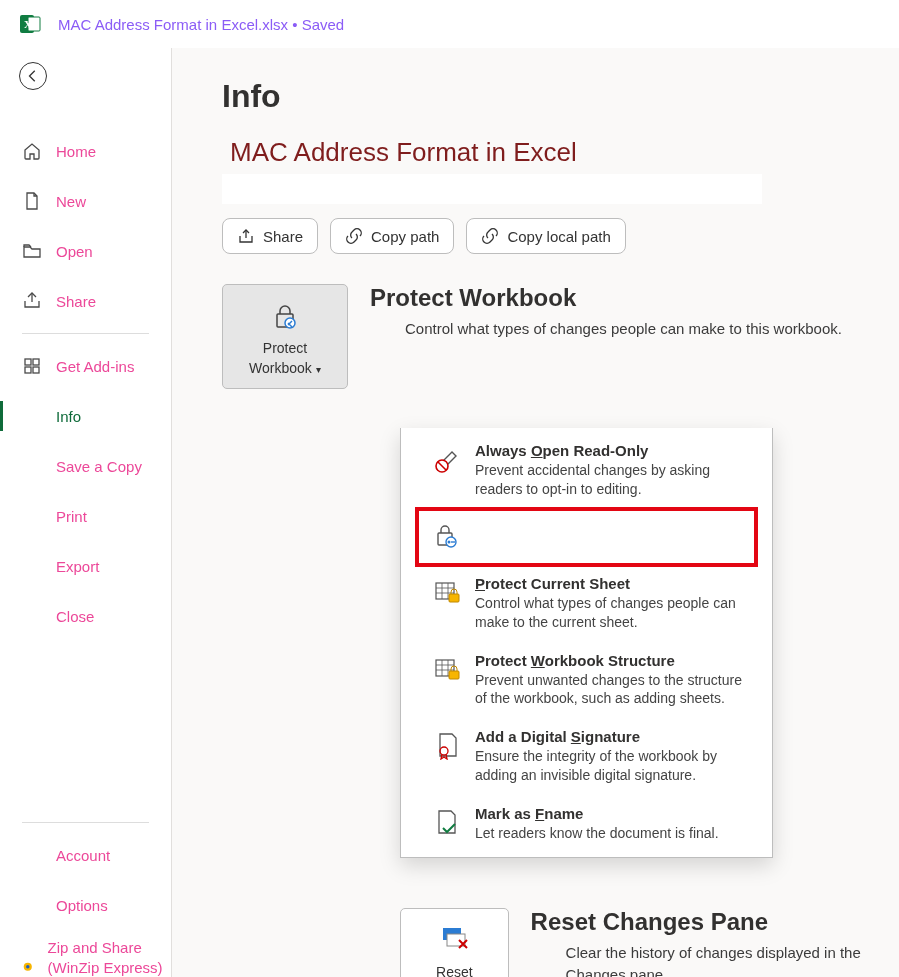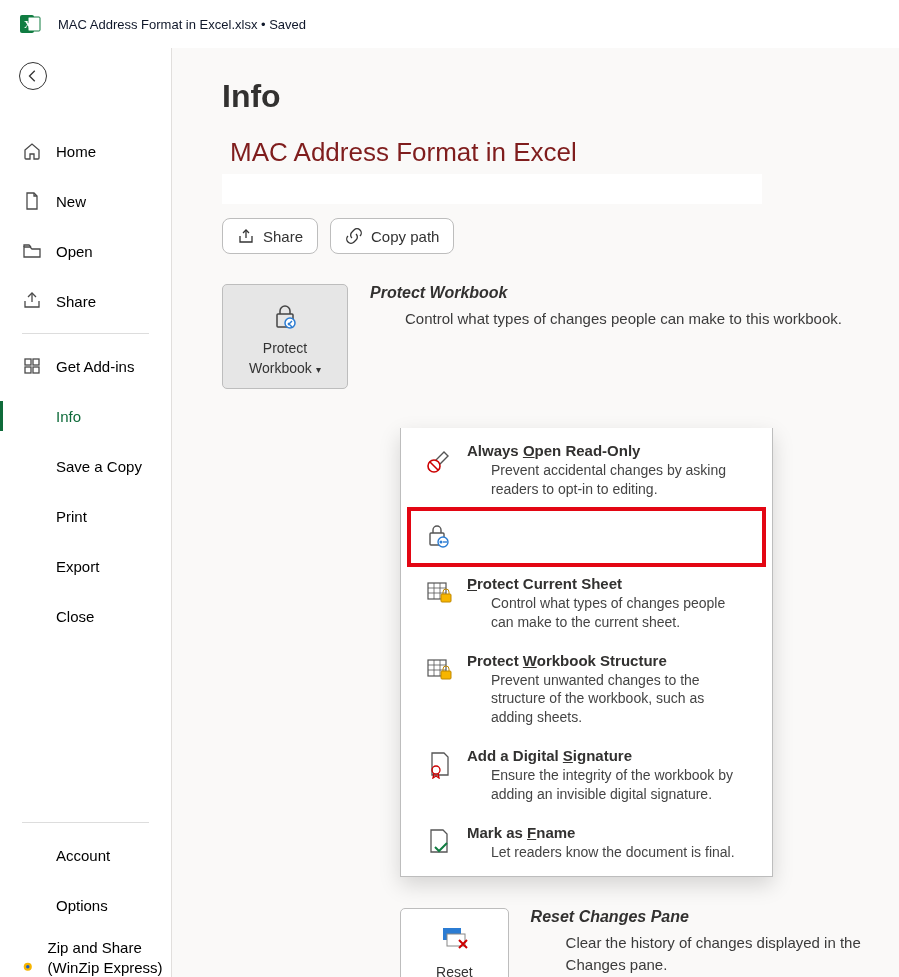--- a/index.html
+++ b/index.html
@@ -21,21 +21,21 @@
     align-items: center;
     padding-left: 18px;
     gap: 16px;
     background: #fff;
     z-index: 5;
   }
   .titlebar .app-icon {
     width: 24px; height: 24px;
     display: inline-flex; align-items:center; justify-content:center;
   }
-  .titlebar-text { color: #0f172a; font-size: 13px; text-align: right; }
+  .titlebar-text { color: #8b5cf6; font-size: 15px; text-align: right; }
   .sidebar {
     position: absolute;
     top: 48px; left: 0; bottom: 0;
     width: 172px;
     border-right: 1px solid #e1dfdd;
     background: #fff;
     padding-top: 14px;
     display: flex;
     flex-direction: column;
   }
@@ -49,21 +49,21 @@
     cursor: pointer;
   }
   .back-btn svg { width: 14px; height: 14px; }
   .nav-item {
     display: flex;
     align-items: center;
     gap: 14px;
     padding: 0 0 0 22px;
     height: 50px;
     cursor: pointer;
-    color: #000000;
+    color: #ec4899;
     font-size: 15px;
   }
   .nav-item .ico { width: 20px; height: 20px; display:inline-flex; align-items:center; justify-content:center; color:#4a4a4a;}
   .nav-item.selected {
     color: #0f6b3a;
     position: relative;
     font-weight: 400;
   }
   .nav-item.selected::before {
     content:"";
@@ -136,24 +136,23 @@
     text-align:center;
     cursor:pointer;
     font-size:14px;
     color:#333;
     line-height:1.4;
   }
   .big-btn.white { background:#fff; }
   .big-btn .big-ico { height:34px; display:flex; align-items:center; justify-content:center; margin-bottom:6px;}
   .big-btn .caret { display:inline-block; margin-left:4px; font-size:10px;}
   .section-text h3 {
-    font-size: 16px;
+    font-size: 24px;
     font-weight: 600;
     margin-bottom: 6px;
-    font-style: italic;
   }
   .section-text p {
     font-size: 15px;
     color: #3b3b3b;
     max-width: 480px;
     line-height:1.45;
     margin-left:35px;
   }
   .hidden-text {
     position:absolute;
@@ -166,31 +165,31 @@
   .dropdown {
     position: absolute;
     left: 228px;
     top: 380px;
     width: 373px;
     background: #fff;
     border: 1px solid #bdbdbd;
     border-top:none;
     box-shadow: 0 8px 20px rgba(0,0,0,0.15);
     z-index: 10;
-    padding: 4px 8px;
+    padding: 4px 16px;
   }
   .dd-item {
     display:flex;
     gap:12px;
     padding: 10px 14px 10px 14px;
     cursor:pointer;
   }
   .dd-ico { width:32px; height:36px; flex-shrink:0; display:flex; align-items:flex-start; justify-content:center; padding-top:2px;}
   .dd-txt h4 { font-size:15px; font-weight:700; margin-bottom:2px;}
-  .dd-txt p { font-size:14px; color:#444; line-height:1.35;margin-left:24px;}
+  .dd-txt p { font-size:14px; color:#444; line-height:1.35;}
   .ul { text-decoration: underline; }
   .dd-highlight {
     outline: 4px solid #e30613;
     outline-offset: -2px;
   }
   .reset-section {
     position: absolute;
     left: 228px;
     top: 860px;
     display:flex;
@@ -331,20 +330,29 @@
     </div>
     <div class="pill-btn">
       <span class="ico">
           <svg viewBox="0 0 18 18" fill="none" stroke="#333" stroke-width="1.3">
             <path d="M7 11a4 4 0 0 1 0-6l2-2a4 4 0 0 1 6 6"></path>
             <path d="M11 7a4 4 0 0 1 0 6l-2 2a4 4 0 0 1-6-6"></path>
           </svg>
         </span>
       <span>Copy path</span>
     </div>
+    <div class="pill-btn">
+      <span class="ico">
+          <svg viewBox="0 0 18 18" fill="none" stroke="#333" stroke-width="1.3">
+            <path d="M7 11a4 4 0 0 1 0-6l2-2a4 4 0 0 1 6 6"></path>
+            <path d="M11 7a4 4 0 0 1 0 6l-2 2a4 4 0 0 1-6-6"></path>
+          </svg>
+        </span>
+      <span>Copy local path</span>
+    </div>
   </div>
 
   <div class="section">
     <div class="big-btn">
       <div class="big-ico">
         <svg width="30" height="30" viewBox="0 0 30 30">
             <rect x="7" y="13" width="16" height="13" rx="1" fill="none" stroke="#444" stroke-width="1.5"></rect>
             <path d="M10 13v-3a5 5 0 0 1 10 0v3" fill="none" stroke="#444" stroke-width="1.5"></path>
             <circle cx="20" cy="22" r="5" fill="#fff" stroke="#2b7cd3" stroke-width="1.5"></circle>
             <path d="M18 22l4 4M22 20l-4 4" stroke="#2b7cd3" stroke-width="1.5"></path>

